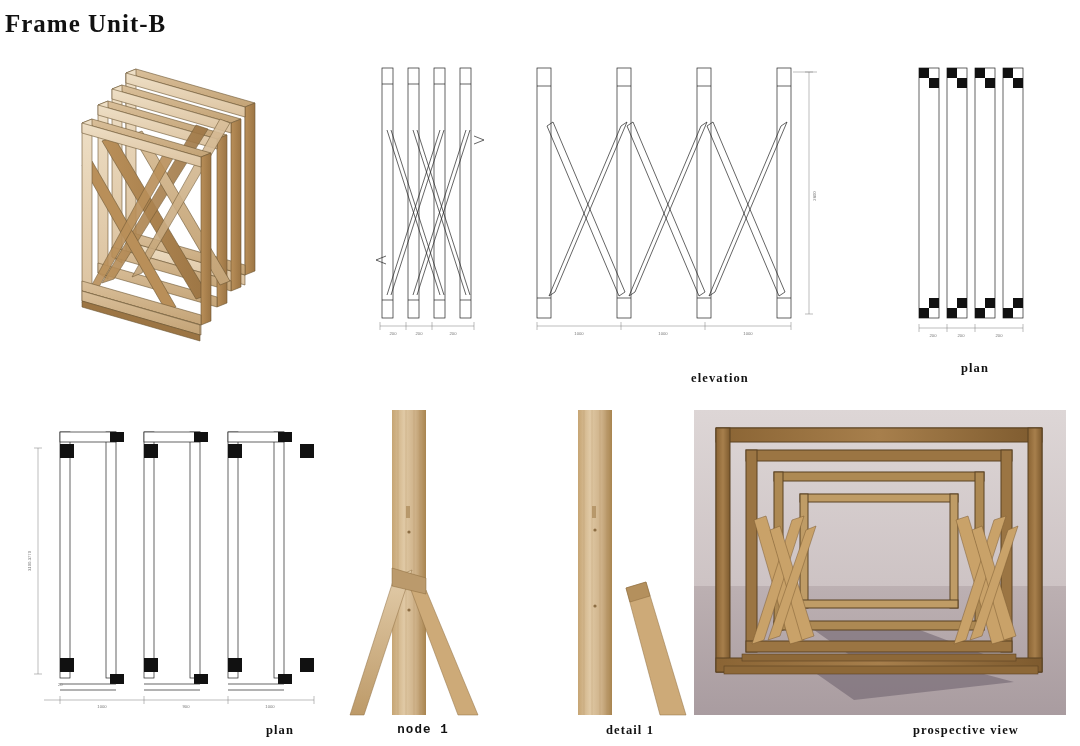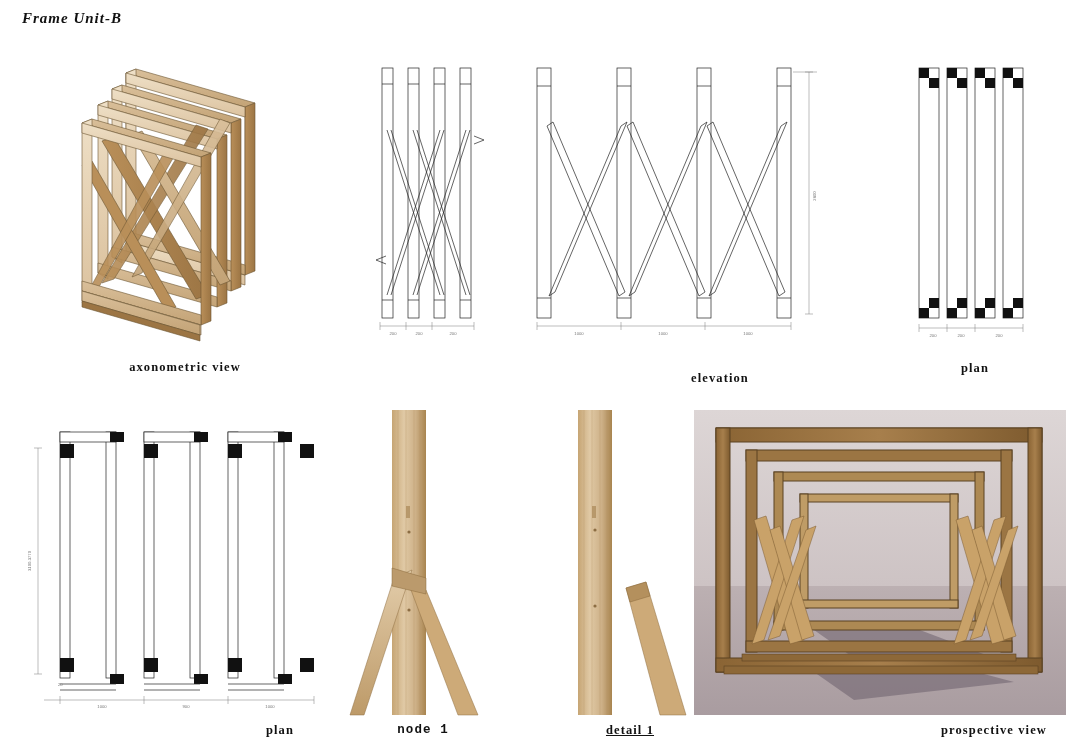--- a/index.html
+++ b/index.html
@@ -8,24 +8,23 @@
     background:#ffffff;
     font-family:"Liberation Serif", serif;
     color:#111;
     position:relative;
     overflow:hidden;
   }
   .page{position:relative;width:1080px;height:746px;}
 
   
   #page-title{
-    position:absolute;left:22px;top:10px;
-    font-size:15px;letter-spacing:1px;font-weight:600;
+    position:absolute;left:5px;top:10px;
+    font-size:25px;letter-spacing:1px;font-weight:600;
     font-family:"Liberation Serif", serif;
-    font-style:italic;
   }
 
   
   .caption{
     position:absolute;
     font-size:12.5px;
     letter-spacing:1.1px;
     font-weight:700;
     text-align:center;
     font-family:"Liberation Serif", serif;
@@ -112,21 +111,20 @@
           <polygon points="96,186 215,220 215,230 96,196" fill="url(#wm)"></polygon>
           <polygon points="96,38 215,72 215,62 96,28" fill="url(#wl)"></polygon>
           <polygon points="96,196 215,230 215,240 96,206" fill="url(#wl)"></polygon>
         </g>
 
         <polygon points="52,246 170,280 170,290 52,256" fill="url(#wm)"></polygon>
         <polygon points="52,256 170,290 170,296 52,262" fill="#9c7544"></polygon>
       </g>
     </svg>
   </div>
-  <div class="caption" style="left:30px;top:360px;width:310px;">axonometric view</div>
 
   <div class="panel" style="left:370px;top:60px;width:120px;height:280px;">
     <svg width="120" height="280" viewBox="0 0 120 280">
       <g class="thin">
 
         <rect x="12" y="8" width="11" height="250"></rect>
         <rect x="38" y="8" width="11" height="250"></rect>
         <rect x="64" y="8" width="11" height="250"></rect>
         <rect x="90" y="8" width="11" height="250"></rect>
 
@@ -363,21 +361,21 @@
           <line x1="107" y1="0" x2="107" y2="305"></line>
       </g>
       <circle cx="95" cy="120" r="1.6" fill="#8c6d43"></circle>
       <circle cx="95" cy="196" r="1.6" fill="#8c6d43"></circle>
       <rect x="92" y="96" width="4" height="12" fill="#a98757" opacity=".7"></rect>
 
       <polygon points="126,178 146,172 186,305 160,305" fill="#cdaa78" stroke="#8f6f42" stroke-width=".5"></polygon>
       <polygon points="126,178 146,172 150,186 130,192" fill="#b4905d" stroke="#8a6a3d" stroke-width=".5"></polygon>
     </svg>
   </div>
-  <div class="caption" style="left:595px;top:723px;width:70px;text-decoration:underline;">detail 1</div>
+  <div class="caption" style="left:595px;top:723px;width:70px;">detail 1</div>
 
   <div class="panel" style="left:694px;top:410px;width:372px;height:305px;overflow:hidden;">
     <svg width="372" height="305" viewBox="0 0 372 305">
       <defs>
         <linearGradient id="skyg" x1="0" y1="0" x2="0" y2="1">
           <stop offset="0%" stop-color="#ddd6d6"></stop>
             <stop offset="100%" stop-color="#cdc3c4"></stop>
         </linearGradient>
         <linearGradient id="floorg" x1="0" y1="0" x2="0" y2="1">
           <stop offset="0%" stop-color="#bcb0b2"></stop>
@@ -436,15 +434,15 @@
         <polygon points="278,120 288,116 322,226 310,230"></polygon>
         <polygon points="314,120 324,116 288,226 276,230"></polygon>
       </g>
 
       <g fill="#8d6838" stroke="#5b4222" stroke-width=".6">
         <rect x="30" y="256" width="314" height="8"></rect>
         <rect x="48" y="244" width="274" height="7"></rect>
       </g>
     </svg>
   </div>
-  <div class="caption" style="left:934px;top:723px;width:120px;">prospective view</div>
+  <div class="caption" style="left:906px;top:723px;width:120px;">prospective view</div>
 
 </div>
 
 </body></html>

